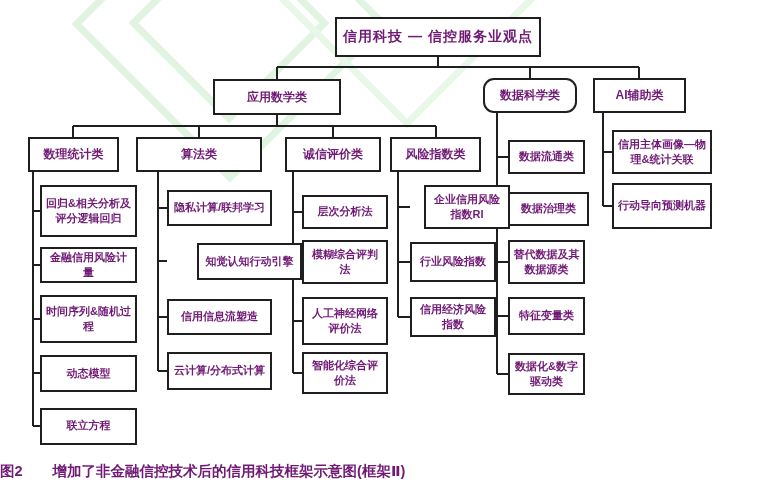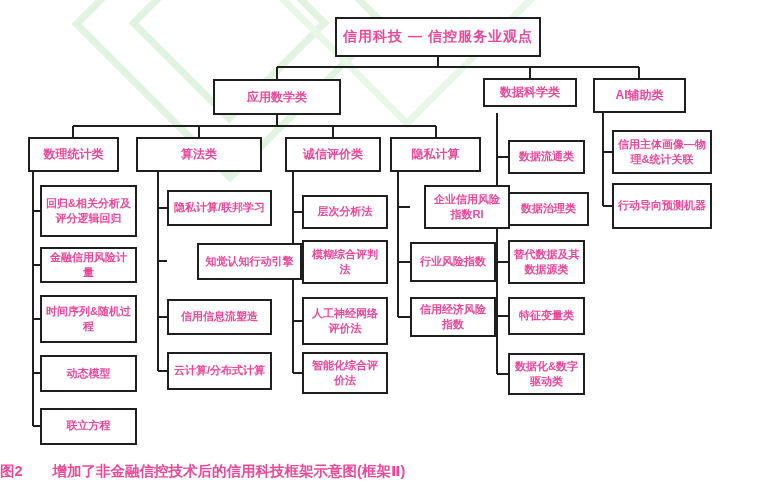--- a/index.html
+++ b/index.html
@@ -2,21 +2,21 @@
 <html><head>
 <meta charset="utf-8">
 <style>
   html,body{margin:0;padding:0;background:#ffffff;}
   #canvas{
     position:relative;
     width:761px;height:496px;
     background:#ffffff;
     overflow:hidden;
     font-family:"Liberation Sans","DejaVu Sans",sans-serif;
-    color:#ec4899;
+    color:#701a75;
   }
   
   .wm{
     position:absolute;
     border:7px solid #e1f3e1;
     transform:rotate(45deg);
     z-index:0;
   }
   
   #connectors{position:absolute;left:0;top:0;z-index:1;}
@@ -75,27 +75,27 @@
 
       <path d="M497 113 V374 M497 157 H508 M497 209 H508 M497 262 H508 M497 316 H508 M497 374 H508"></path>
 
       <path d="M603 113 V206 M603 152 H612 M603 206 H612"></path>
     </g>
   </svg>
 
   <div class="node root-node" style="left:335px;top:17px;width:206px;height:40px;border-width:2px;">信用科技 — 信控服务业观点</div>
 
   <div class="node cat-node" style="left:213px;top:79px;width:128px;height:36px;">应用数学类</div>
-  <div class="node cat-node" style="left:483px;top:78px;width:94px;height:29px;">数据科学类</div>
+  <div class="node cat-node" style="left:483px;top:78px;width:94px;height:35px;border-radius:11px;">数据科学类</div>
   <div class="node cat-node" style="left:593px;top:78px;width:93px;height:35px;">AI辅助类</div>
 
   <div class="node cat-node" style="left:28px;top:137px;width:91px;height:35px;">数理统计类</div>
   <div class="node cat-node" style="left:136px;top:137px;width:126px;height:35px;">算法类</div>
   <div class="node cat-node" style="left:285px;top:137px;width:96px;height:35px;">诚信评价类</div>
-  <div class="node cat-node" style="left:390px;top:137px;width:91px;height:35px;">隐私计算</div>
+  <div class="node cat-node" style="left:390px;top:137px;width:91px;height:35px;">风险指数类</div>
 
   <div class="node leaf-node" style="left:40px;top:185px;width:97px;height:52px;">回归&amp;相关分析及评分逻辑回归</div>
   <div class="node leaf-node" style="left:40px;top:247px;width:97px;height:36px;">金融信用风险计量</div>
   <div class="node leaf-node" style="left:40px;top:295px;width:97px;height:48px;">时间序列&amp;随机过程</div>
   <div class="node leaf-node" style="left:40px;top:355px;width:97px;height:37px;">动态模型</div>
   <div class="node leaf-node" style="left:40px;top:408px;width:97px;height:37px;font-family:Liberation Mono, monospace;">联立方程</div>
 
   <div class="node leaf-node" style="left:167px;top:190px;width:105px;height:36px;">隐私计算/联邦学习</div>
   <div class="node leaf-node" style="left:167px;top:243px;width:105px;height:37px;margin-left:30px;">知觉认知行动引擎</div>
   <div class="node leaf-node" style="left:167px;top:299px;width:105px;height:36px;">信用信息流塑造</div>

